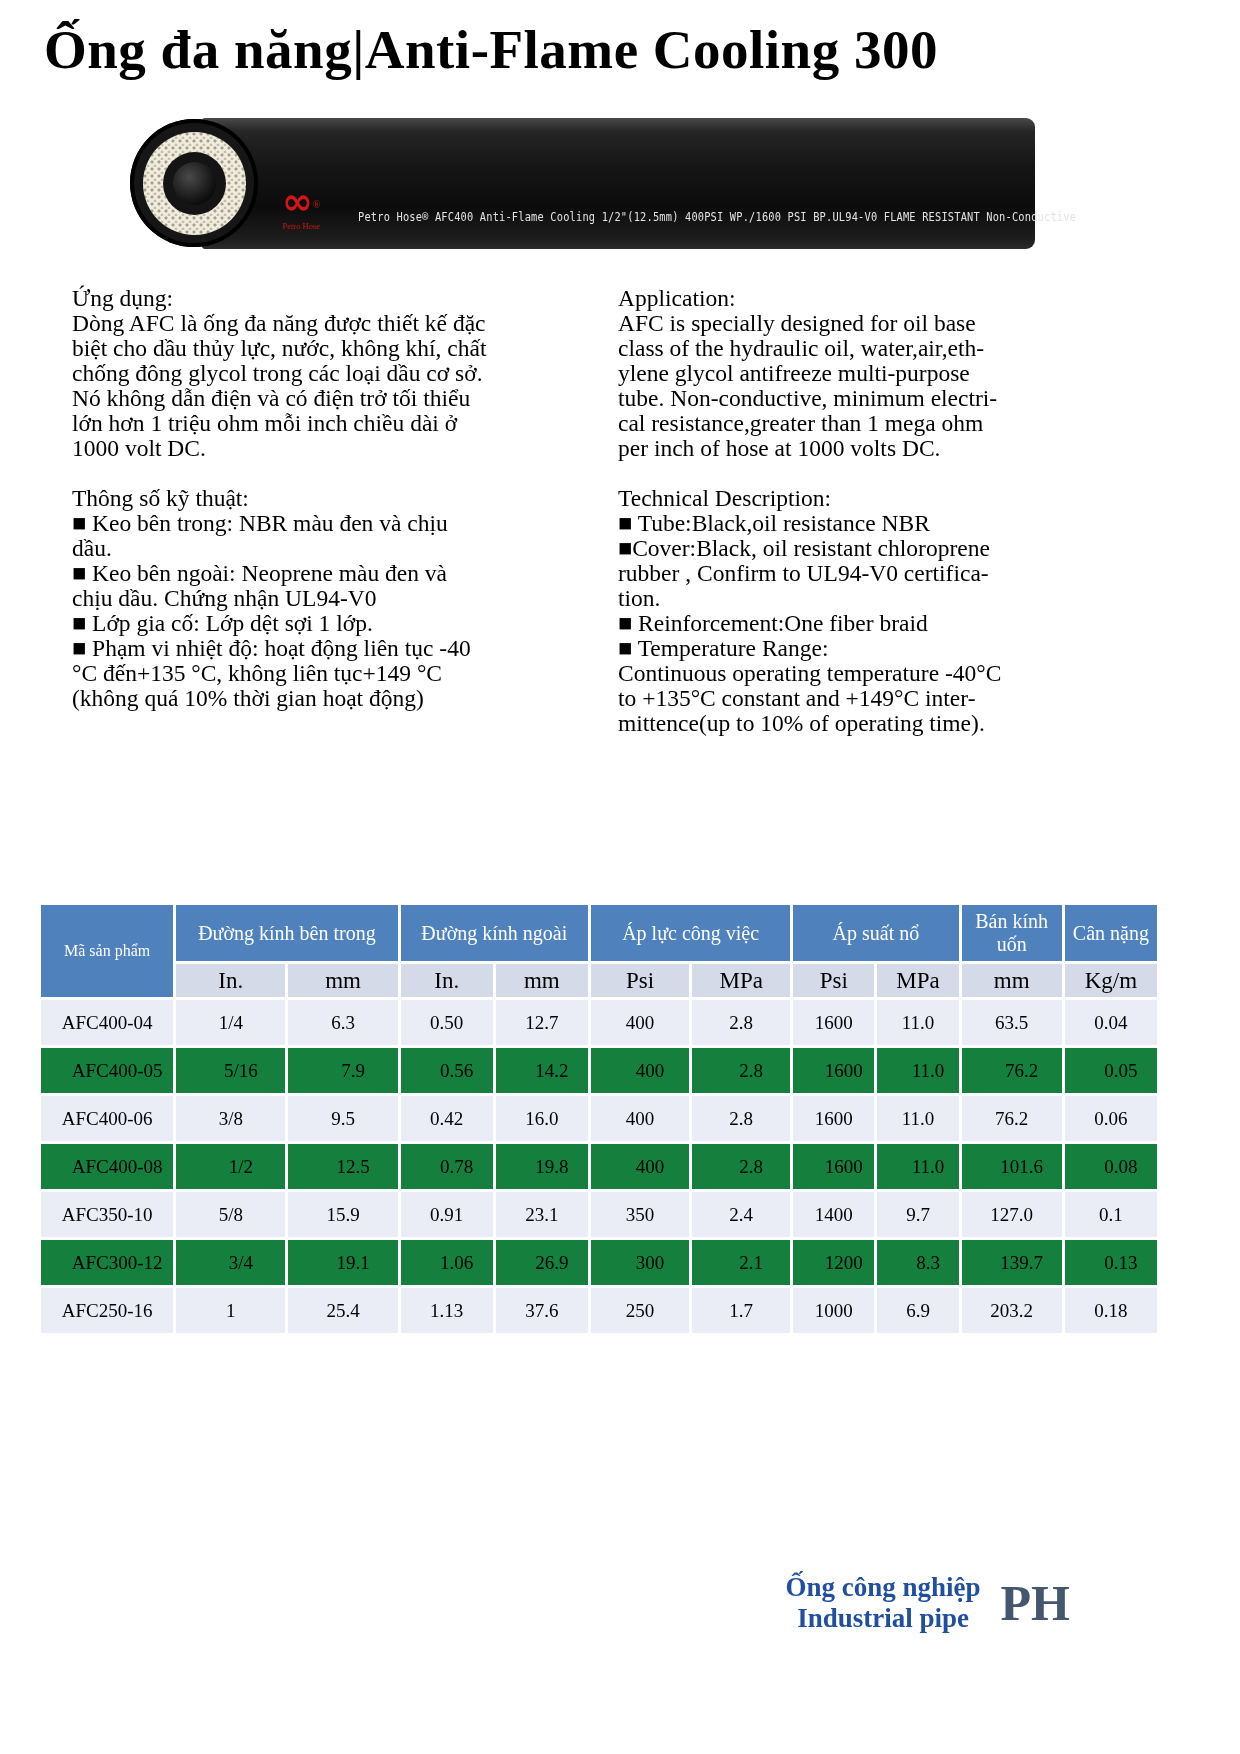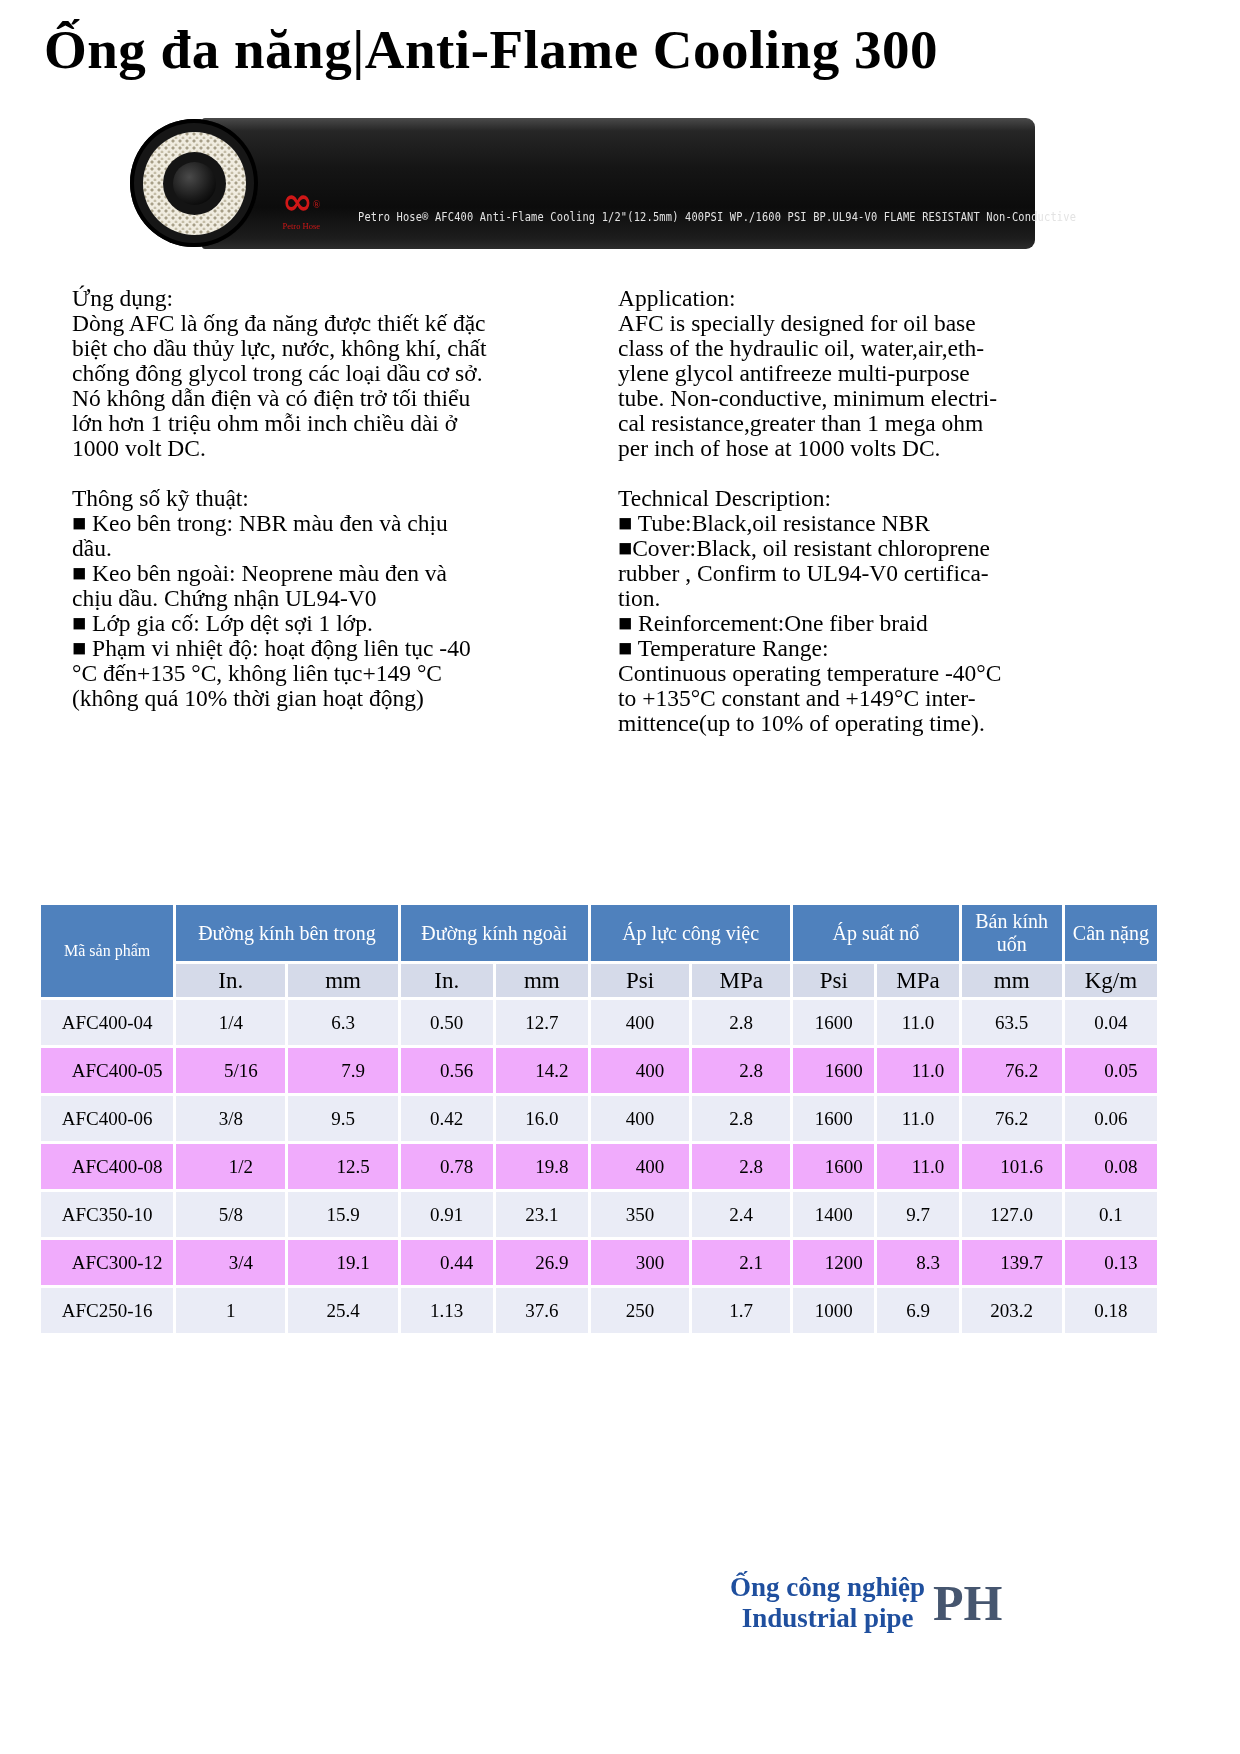--- a/index.html
+++ b/index.html
@@ -40,25 +40,25 @@
 
   
   .spec{position:absolute;left:38px;top:902px;width:1122px;border-spacing:3px;
         table-layout:fixed;font-size:19px;}
   .spec th,.spec td{padding:0;text-align:center;vertical-align:middle;overflow:hidden;}
   .spec th.blue{background:#4f81bd;color:#fff;font-weight:normal;font-size:20px;height:56px;}
   .spec th.prod{font-size:16px;margin-top:44px;}
   .spec th.unit{background:#d5dae9;color:#000;font-weight:normal;font-size:23px;height:33px;}
   .spec tbody td{height:45px;}
   .row-light td{background:#eaecf6;font-family:Liberation Serif, serif;}
-  .row-medium td{background:#f0abfc;padding-left:20px;}
+  .row-medium td{background:#15803d;padding-left:20px;}
 
   
   .footer{position:absolute;left:730px;top:1572px;width:340px;display:flex;
-          align-items:center;gap:8px;}
+          align-items:center;justify-content:flex-end;gap:20px;}
   .footer-text{text-align:center;color:#1f4f9e;font-weight:bold;font-size:27px;line-height:31px;}
   .brand{color:#46566f;font-size:50px;font-weight:bold;line-height:1;}
 </style>
 </head>
 <body>
 
 <div class="page">
 
   <h1 class="title">Ống đa năng|Anti-Flame Cooling 300</h1>
 
@@ -211,21 +211,21 @@
           <td>2.4</td>
           <td>1400</td>
           <td>9.7</td>
           <td>127.0</td>
           <td>0.1</td>
         </tr>
         <tr class="row-medium">
           <td>AFC300-12</td>
           <td>3/4</td>
           <td>19.1</td>
-          <td>0.44</td>
+          <td>1.06</td>
           <td>26.9</td>
           <td>300</td>
           <td>2.1</td>
           <td>1200</td>
           <td>8.3</td>
           <td>139.7</td>
           <td>0.13</td>
         </tr>
         <tr class="row-light">
           <td>AFC250-16</td>

